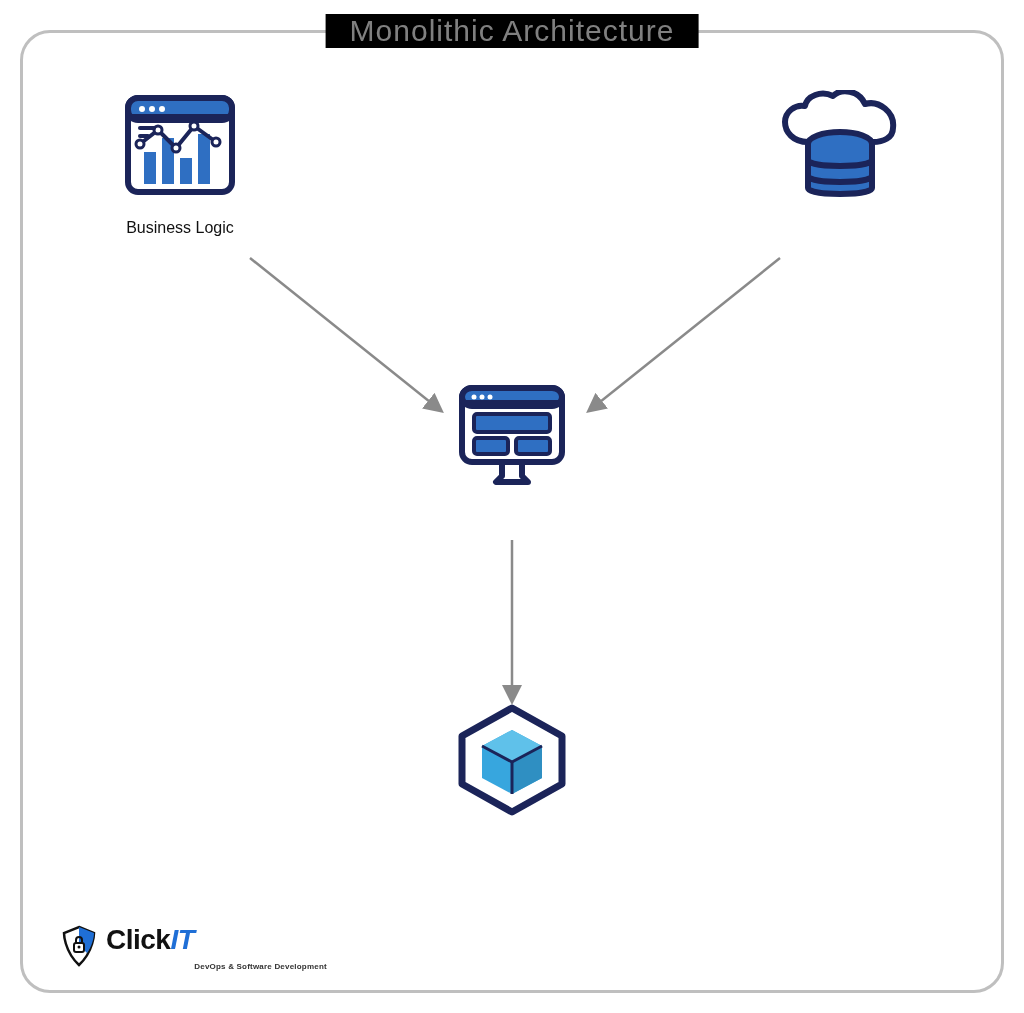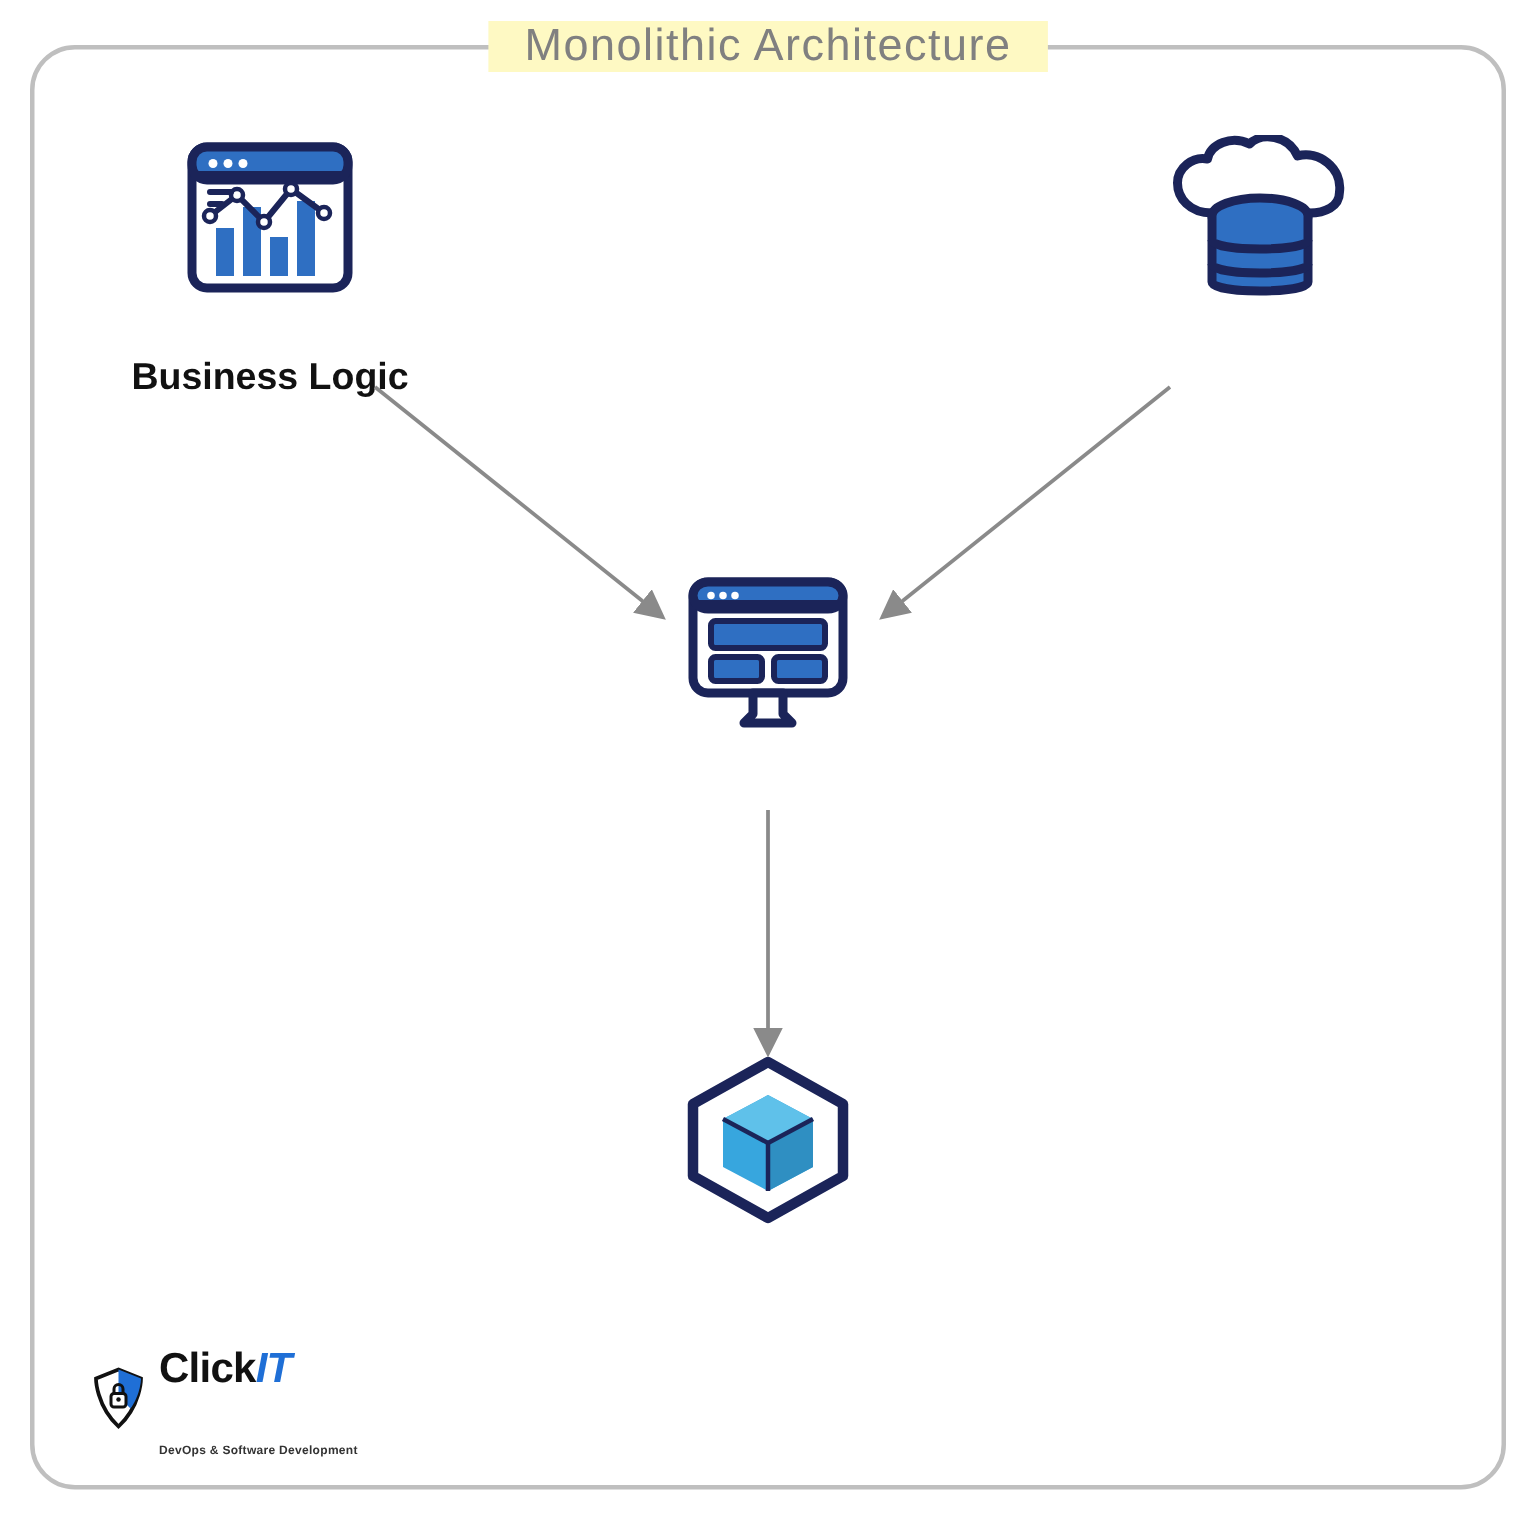--- a/index.html
+++ b/index.html
@@ -18,37 +18,37 @@
     width: 984px;
     height: 963px;
     border: 3px solid #bfbfbf;
     border-radius: 30px;
   }
   .frame-title {
     position: absolute;
     left: 50%;
     top: 14px;
     transform: translateX(-50%);
-    background: #fef9c3;
+    background: #000000;
     padding: 0 24px;
     color: #808080;
     font-size: 30px;
     letter-spacing: 1px;
     font-weight: 500;
     white-space: nowrap;
   }
   .node {
     position: absolute;
     text-align: center;
   }
   .node-label {
-    margin-top: 32px;
-    font-weight: 700;
+    margin-top: 15px;
+    font-weight: 400;
     color: #111;
-    font-size: 25px;
+    font-size: 16px;
     white-space: nowrap;
   }
   
   .node.business { left: 80px; top: 90px; width: 200px; }
   .node.data { left: 740px; top: 90px; width: 200px; }
   .node.ui { left: 412px; top: 380px; width: 200px; }
   .node.monolith { left: 412px; top: 700px; width: 200px; }
 
   .icon-box { display: inline-block; }
 
@@ -66,21 +66,21 @@
   .logo {
     position: absolute;
     left: 60px;
     bottom: 42px;
     display: flex;
     align-items: center;
     gap: 8px;
   }
   .logo-text {
     display: flex;
-    flex-direction: column;
+    flex-direction: row;
   }
   .logo-title {
     font-weight: 800;
     font-size: 28px;
     color: #111;
     letter-spacing: -0.5px;
     line-height: 1;
   }
   .logo-title .it { color: #1f6fd6; font-style: italic; }
   .logo-sub {

